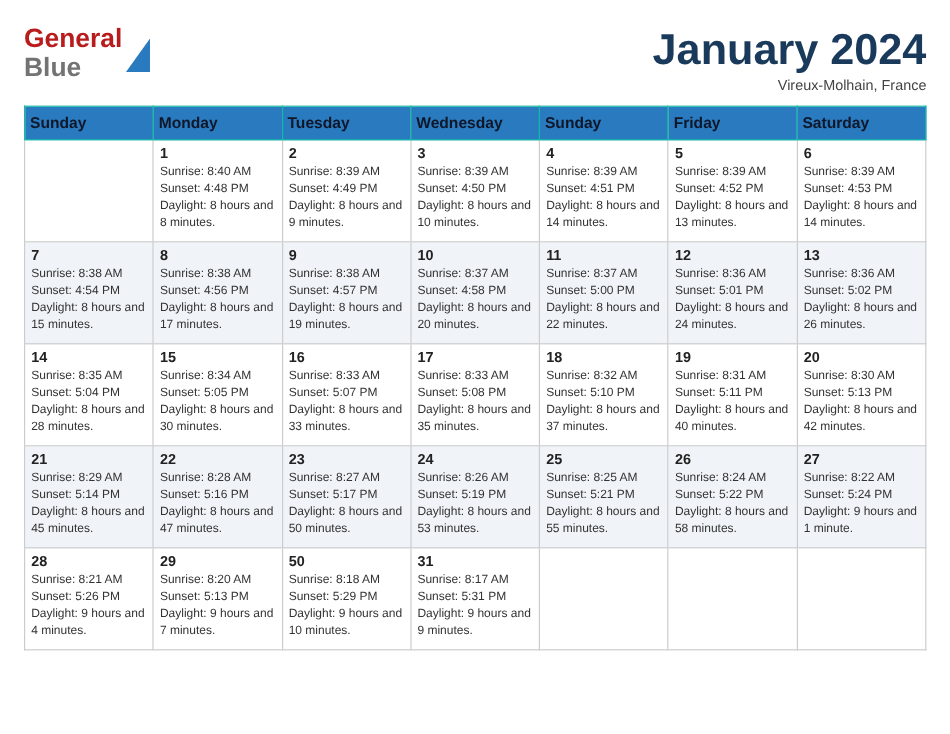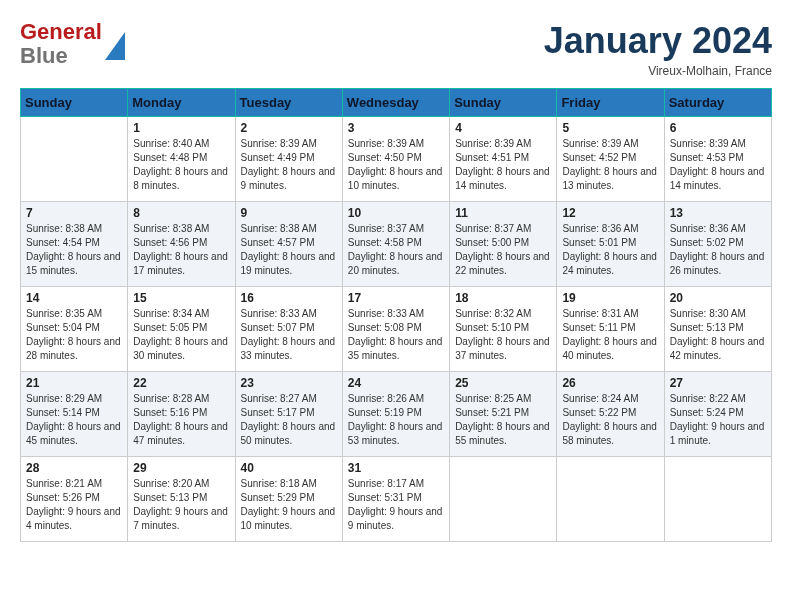--- a/index.html
+++ b/index.html
@@ -356,21 +356,21 @@
       </td>
         <td>
         <div class="day-number">29</div>
         <div class="day-info">
           <span>Sunrise: 8:20 AM</span><br>
           <span>Sunset: 5:13 PM</span><br>
           <span>Daylight: 9 hours and 7 minutes.</span>
         </div>
       </td>
         <td>
-        <div class="day-number">40</div>
+        <div class="day-number">50</div>
         <div class="day-info">
           <span>Sunrise: 8:18 AM</span><br>
           <span>Sunset: 5:29 PM</span><br>
           <span>Daylight: 9 hours and 10 minutes.</span>
         </div>
       </td>
         <td>
         <div class="day-number">31</div>
         <div class="day-info">
           <span>Sunrise: 8:17 AM</span><br>

